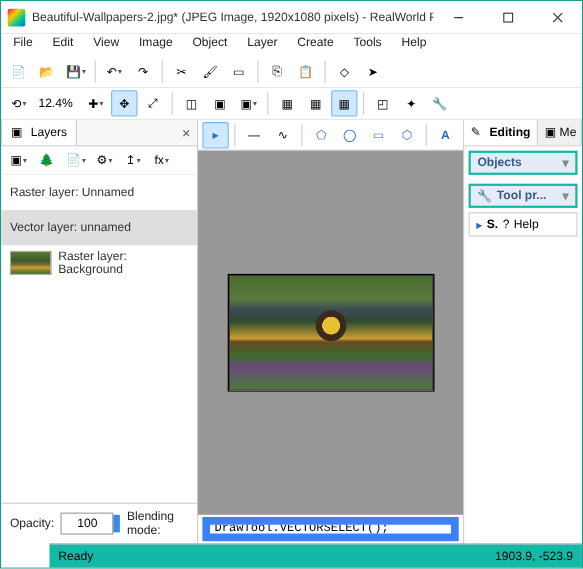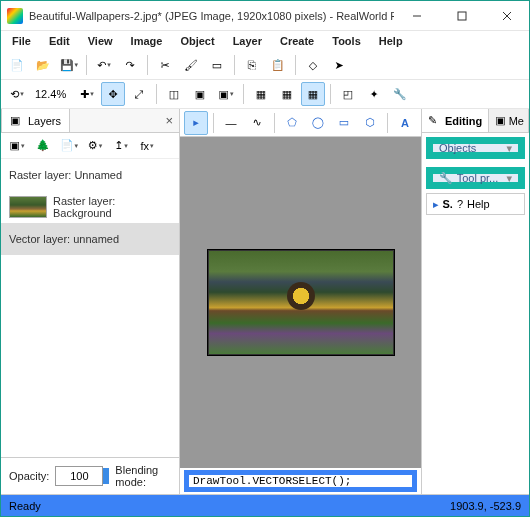--- a/index.html
+++ b/index.html
@@ -2,21 +2,21 @@
 <html><head>
 <meta charset="utf-8">
 <style>
   * { box-sizing: border-box; margin: 0; padding: 0; font-family: "Segoe UI", Tahoma, sans-serif; font-size: 11px; }
   html, body { width: 530px; height: 517px; overflow: hidden; background: #fff; }
   .window { width: 530px; height: 517px; display: flex; flex-direction: column; border: 1px solid #1a9b8a; }
   .titlebar { height: 30px; background: #fff; display: flex; align-items: center; padding: 0 0 0 6px; border-bottom: 1px solid #e6e6e6; }
   .titlebar .appicon { width: 16px; height: 16px; margin-right: 6px; background: linear-gradient(135deg,#e14,#fc0,#0c8,#06f); border-radius: 2px; }
   .titlebar .title { flex: 1; color: #333; white-space: nowrap; overflow: hidden; }
   .winbtn { width: 45px; height: 30px; display: flex; align-items: center; justify-content: center; color: #333; }
-  .menubar { height: 20px; display: flex; align-items: center; padding: 0 4px; gap: 4px; font-weight: bold; }
+  .menubar { height: 20px; display: flex; align-items: flex-start; padding: 0 4px; gap: 4px; }
   .menubar span { padding: 2px 7px; color: #222; }
   .toolbar { display: flex; align-items: center; padding: 2px 4px; border-bottom: 1px solid #e6e6e6; gap: 2px; min-height: 28px; flex-wrap: nowrap; }
   .tb-btn { width: 24px; height: 24px; display: flex; align-items: center; justify-content: center; border: 1px solid transparent; border-radius: 2px; }
   .tb-btn.sel, .tb-btn:hover { background: #cde8ff; border-color: #7ab8e6; }
   .sep { width: 1px; height: 20px; background: #ccc; margin: 0 3px; }
   .zoom-val { min-width: 42px; text-align: left; padding: 0 4px; }
   .content { flex: 1; display: flex; overflow: hidden; }
   .left-panel { width: 200px; display: flex; flex-direction: column; border-right: 1px solid #ccc; }
   .panel-tabbar { height: 24px; display: flex; align-items: center; border-bottom: 1px solid #ccc; background: #f7f7f7; }
   .panel-tab { height: 24px; padding: 0 8px; display: flex; align-items: center; gap: 4px; border: 1px solid #ccc; border-bottom: none; background: #fff; margin-top: -1px; }
@@ -33,30 +33,30 @@
   .row label { color: #222; }
   .row input[type=text] { width: 48px; height: 20px; border: 1px solid #999; text-align: center; }
   .slider { flex: 1; height: 6px; background: #ddd; position: relative; }
   .slider .handle { position: absolute; right: 0; top: -5px; width: 6px; height: 16px; background: #3a8be6; }
   select { height: 22px; border: 1px solid #999; background: #f4f4f4; padding: 0 4px; }
   .center-panel { flex: 1; display: flex; flex-direction: column; }
   .center-toolbar { height: 28px; display: flex; align-items: center; padding: 0 4px; gap: 2px; border-bottom: 1px solid #ccc; }
   .canvas-area { flex: 1; background: #989898; display: flex; align-items: center; justify-content: center; overflow: hidden; position: relative; }
   .canvas-img { width: 186px; height: 105px; border: 1px solid #333; background: linear-gradient(180deg,#4a6b2e 0%,#5a7b3e 20%,#3a4a55 30%,#2e4a2e 40%,#c8a030 55%,#6a4a2a 58%,#3a6a2a 70%,#6a4a7a 80%,#4a7a3a 100%); box-shadow: 0 0 0 1px #000; position: relative; }
   .hobbit-window { position:absolute; left:50%; top:44%; width:28px; height:28px; border-radius:50%; background: radial-gradient(circle,#e8c030 40%,#3a2a1a 42%); transform:translate(-50%,-50%);}
-  .cmd-input { height: 22px; border: 5px solid #3b82f6; margin: 2px 4px; padding: 0 4px; font-family: "Courier New", monospace; }
+  .cmd-input { height: 22px; border: 7px solid #3b82f6; margin: 2px 4px; padding: 0 4px; font-family: "Courier New", monospace; }
   .right-panel { width: 108px; border-left: 1px solid #ccc; display: flex; flex-direction: column; }
   .rtab-row { height: 24px; display: flex; border-bottom: 1px solid #ccc; }
   .rtab { padding: 0 6px; display: flex; align-items: center; gap: 3px; border-right: 1px solid #ccc; background: #fff; white-space: nowrap; }
   .rtab .ticon { width: 14px; height: 14px; }
   .rtab.inactive { background: #f0f0f0; flex:1; overflow:hidden;}
-  .section-head { height: 22px; background: #e4ecf7; border: 7px solid #14b8a6; margin: 4px; display: flex; align-items: center; padding: 0 6px; color: #3a5a8a; font-weight: 400; justify-content: space-between; }
+  .section-head { height: 22px; background: #e4ecf7; border: 2px solid #14b8a6; margin: 4px; display: flex; align-items: center; padding: 0 6px; color: #3a5a8a; font-weight: 700; justify-content: space-between; }
   .section-head .chev { color:#888;}
   .tool-item { height: 22px; margin: 0 4px; padding: 0 6px; display: flex; align-items: center; gap: 4px; border: 1px solid #ccc; background: #fff; }
-  .statusbar { height: 22px; border-top: 1px solid #ccc; display: flex; align-items: center; padding: 0 8px; background: #3b82f6; }
+  .statusbar { height: 22px; border-top: 1px solid #ccc; display: flex; align-items: center; padding: 0 8px; background: #14b8a6; margin-left: 44px; }
   .statusbar .coords { margin-left: auto; }
   svg { display: block; }
   .drop::after { content: "▾"; font-size: 7px; color: #555; margin-left: 1px; }
 </style>
 </head>
 <body>
 
 <div class="window">
 
   <div class="titlebar">
@@ -207,26 +207,26 @@
         <div class="tb-btn drop">
             <span>↥</span>
           </div>
         <div class="tb-btn drop">
             <span style="">fx</span>
           </div>
       </div>
       <div class="layer-item">
         <span class="layer-label">Raster layer: Unnamed</span>
       </div>
+      <div class="layer-item selected">
+        <span class="layer-label">Vector layer: unnamed</span>
+      </div>
       <div class="layer-item">
         <div class="thumb img"></div>
         <span class="layer-label">Raster layer: Background</span>
-      </div>
-      <div class="layer-item selected">
-        <span class="layer-label">Vector layer: unnamed</span>
       </div>
       <div class="left-bottom">
         <div class="row">
           <label>Opacity:</label>
           <input type="text" value="100" style="">
           <div class="slider">
               <div class="handle"></div>
             </div>
         </div>
         <div class="row">

